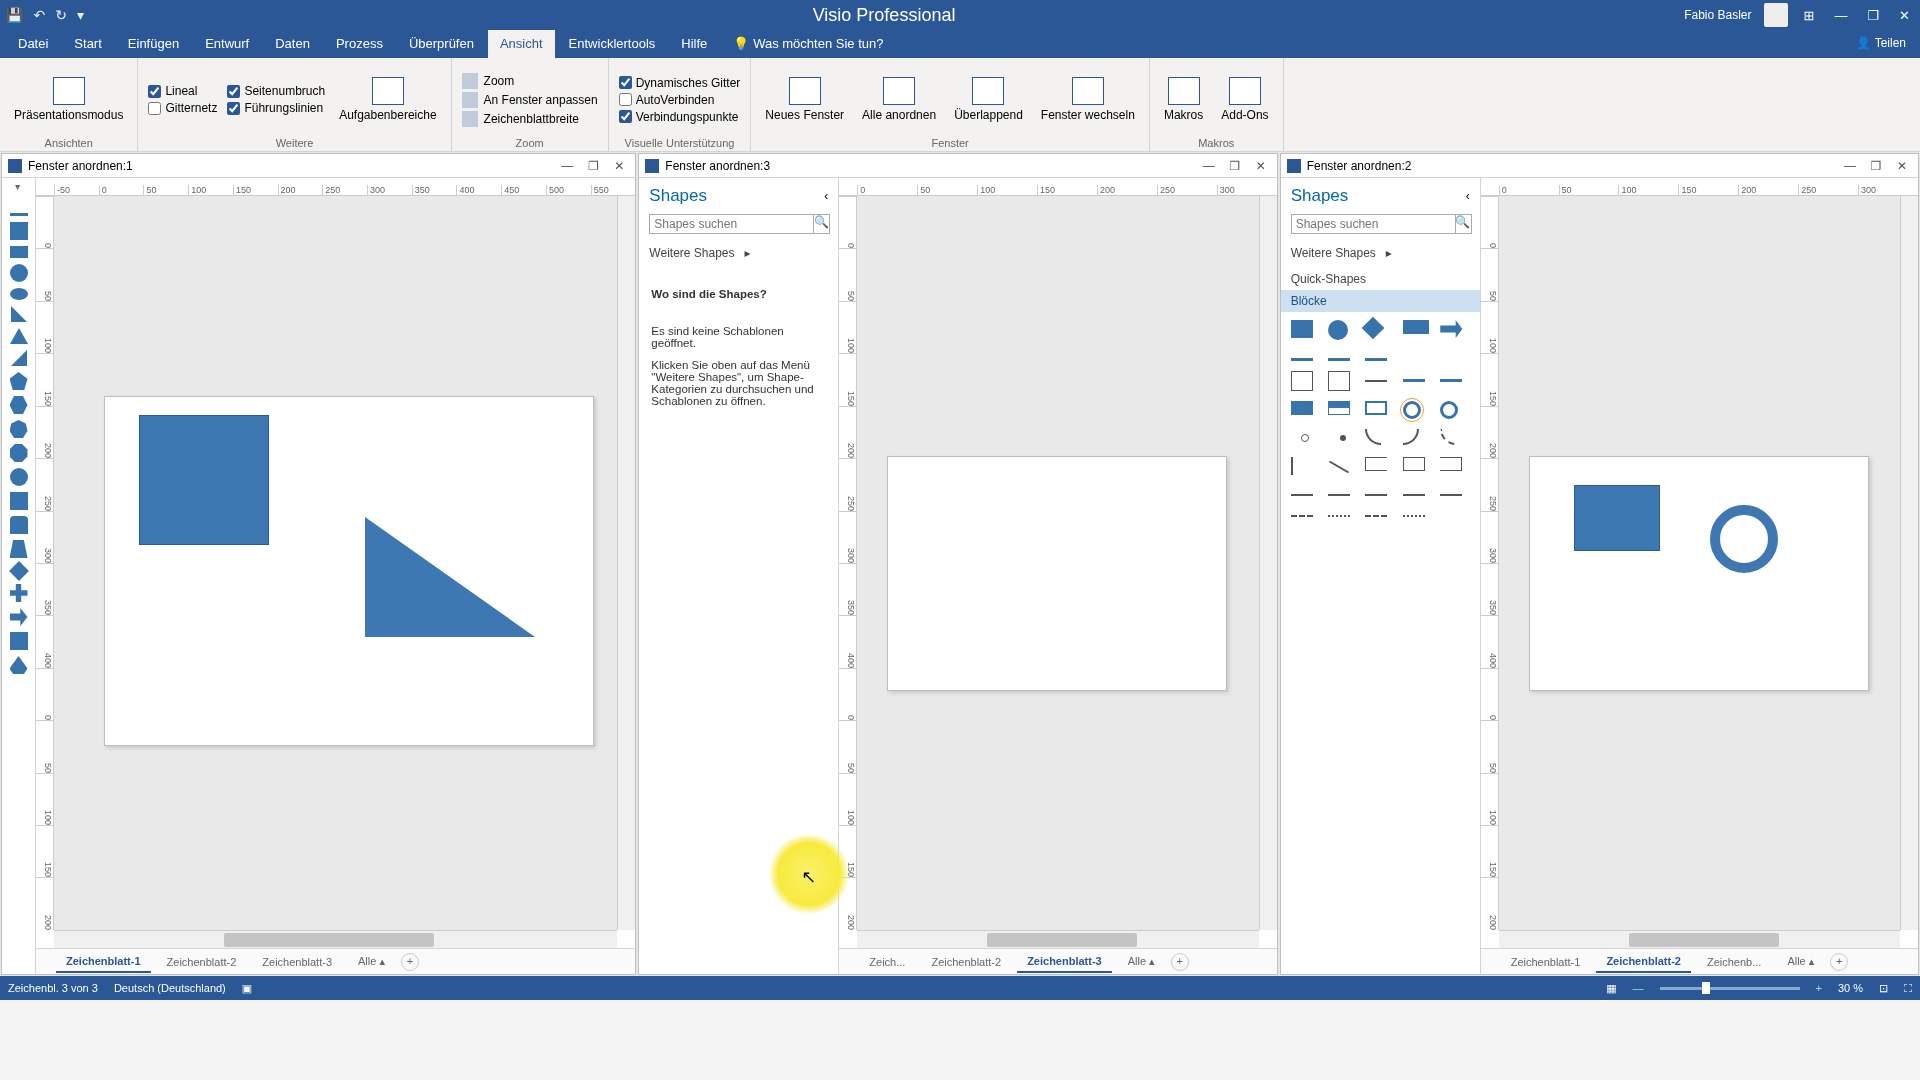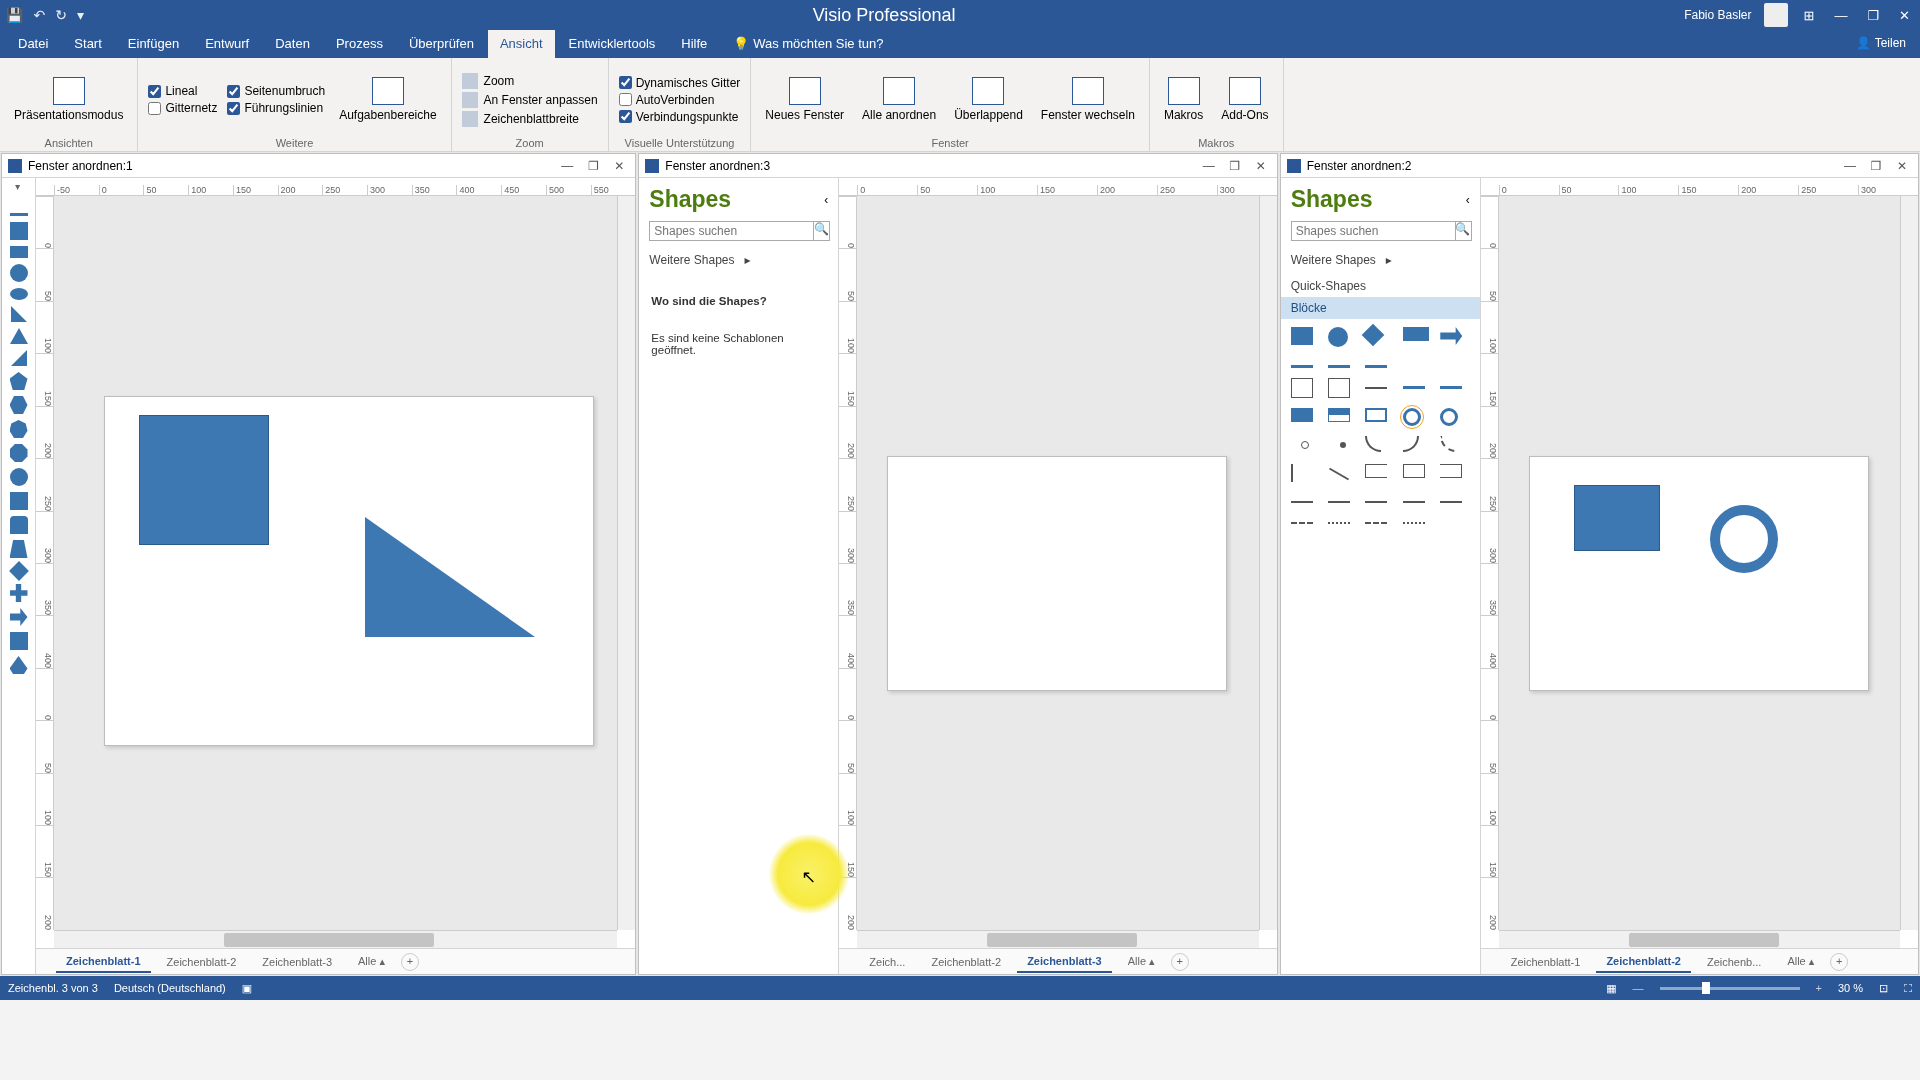--- a/index.html
+++ b/index.html
@@ -64,21 +64,21 @@
 .scroll-h { flex: 1; background: #f0f0f0; border-top: 1px solid #ccc; position: relative; }
 .scroll-h .thumb { position: absolute; height: 14px; top: 2px; background: #c4c4c4; border-radius: 2px; }
 
 .page-tabs { height: 26px; display: flex; align-items: center; border-top: 1px solid #d4d4d4; background: #fafafa; padding-left: 20px; gap: 6px; font-size: 11px; }
 .page-tabs .pt { padding: 4px 10px; color: #666; cursor: pointer; }
 .page-tabs .pt.active { color: #2b5797; border-bottom: 2px solid #2b5797; font-weight: 600; }
 .page-tabs .add { width: 18px; height: 18px; border: 1px solid #ccc; border-radius: 50%; text-align: center; line-height: 15px; color: #666; }
 
 .shapes-panel { width: 200px; background: #fff; border-right: 1px solid #d4d4d4; display: flex; flex-direction: column; }
 .shapes-panel .hdr { display: flex; align-items: center; padding: 8px 10px 4px 10px; }
-.shapes-panel .hdr h3 { font-size: 23px; font-weight: 700; color: #4d7c0f; flex: 1; }
+.shapes-panel .hdr h3 { font-size: 17px; font-weight: 400; color: #0369a1; flex: 1; }
 .shapes-panel .search { margin: 4px 10px; display: flex; }
 .shapes-panel .search input { flex: 1; border: 1px solid #aaa; font-size: 12px; padding: 2px 4px; }
 .shapes-panel .search .go { width: 22px; border: 1px solid #aaa; border-left: 0; text-align: center; }
 .shapes-panel .more { padding: 8px 10px; font-size: 12px; color: #444; }
 .shapes-panel .cat { padding: 4px 10px; font-size: 12px; color: #444; cursor: pointer; }
 .shapes-panel .cat.sel { background: #cde0f2; color: #1a4e85; }
 .shapes-panel .msg { padding: 20px 12px 6px 12px; font-size: 11.5px; color: #333; }
 .shapes-panel .msg b { display: block; margin-bottom: 25px; }
 .shapes-panel .grid { padding: 8px 10px; display: grid; grid-template-columns: repeat(5, 1fr); gap: 10px 8px; }
 .shapes-panel .grid .g { width: 22px; height: 18px; background: #3973ac; }
@@ -371,20 +371,21 @@
           <span>‹</span>
         </div>
         <div class="search">
           <input placeholder="Shapes suchen" style="">
           <div class="go">🔍</div>
         </div>
         <div class="more"><span>Weitere Shapes</span> &nbsp; ▸</div>
         <div class="msg">
           <b>Wo sind die Shapes?</b>
           <p style="margin-bottom:10px">Es sind keine Schablonen geöffnet.</p>
+          <p>Klicken Sie oben auf das Menü "Weitere Shapes", um Shape-Kategorien zu durchsuchen und Schablonen zu öffnen.</p>
         </div>
       </div>
       <div class="canvas-area">
         <div class="ruler-h" id="rh2">
             <span>0</span>
             <span>50</span>
             <span>100</span>
             <span>150</span>
             <span>200</span>
             <span>250</span>

